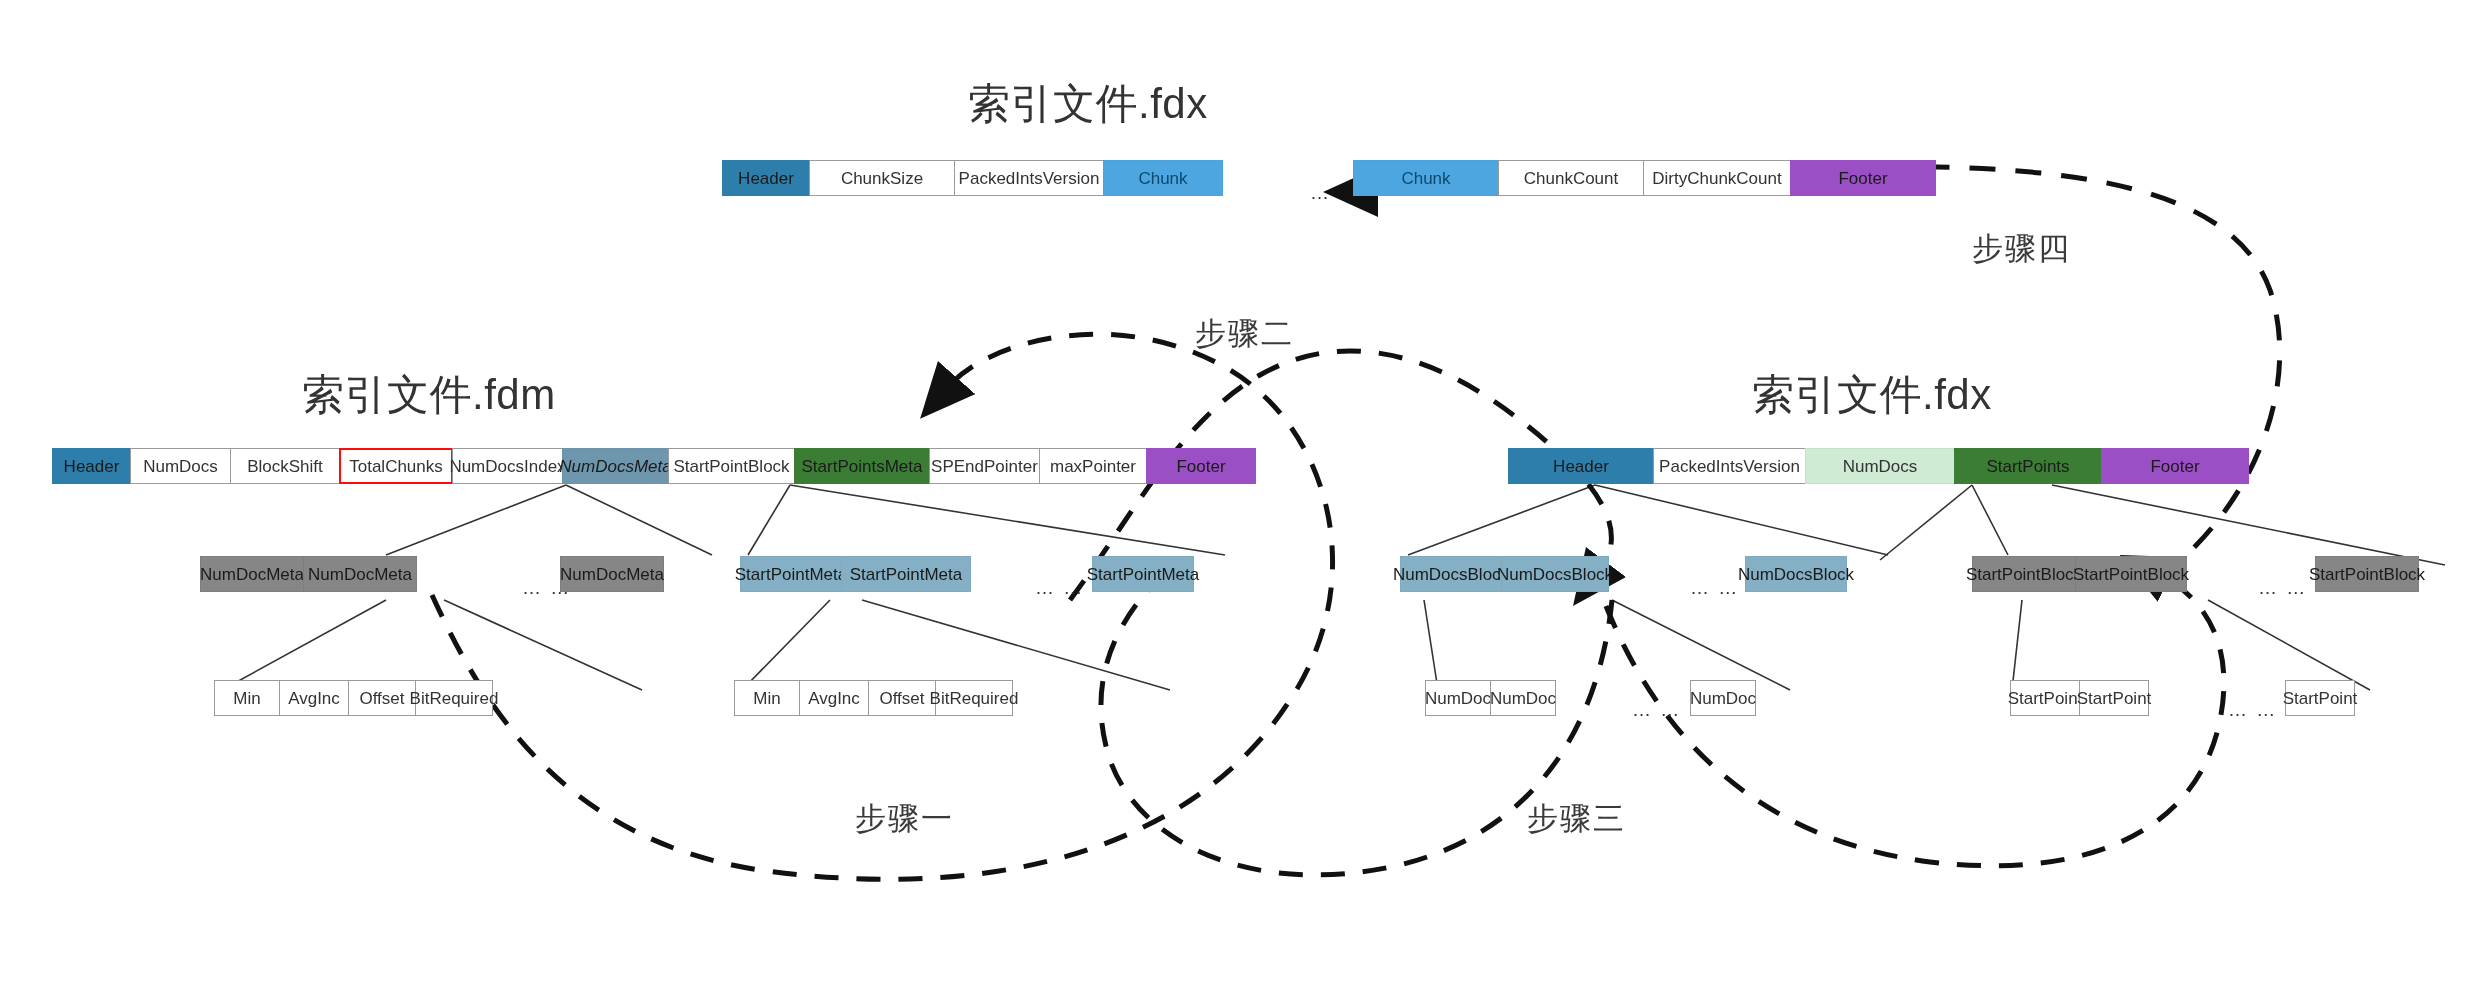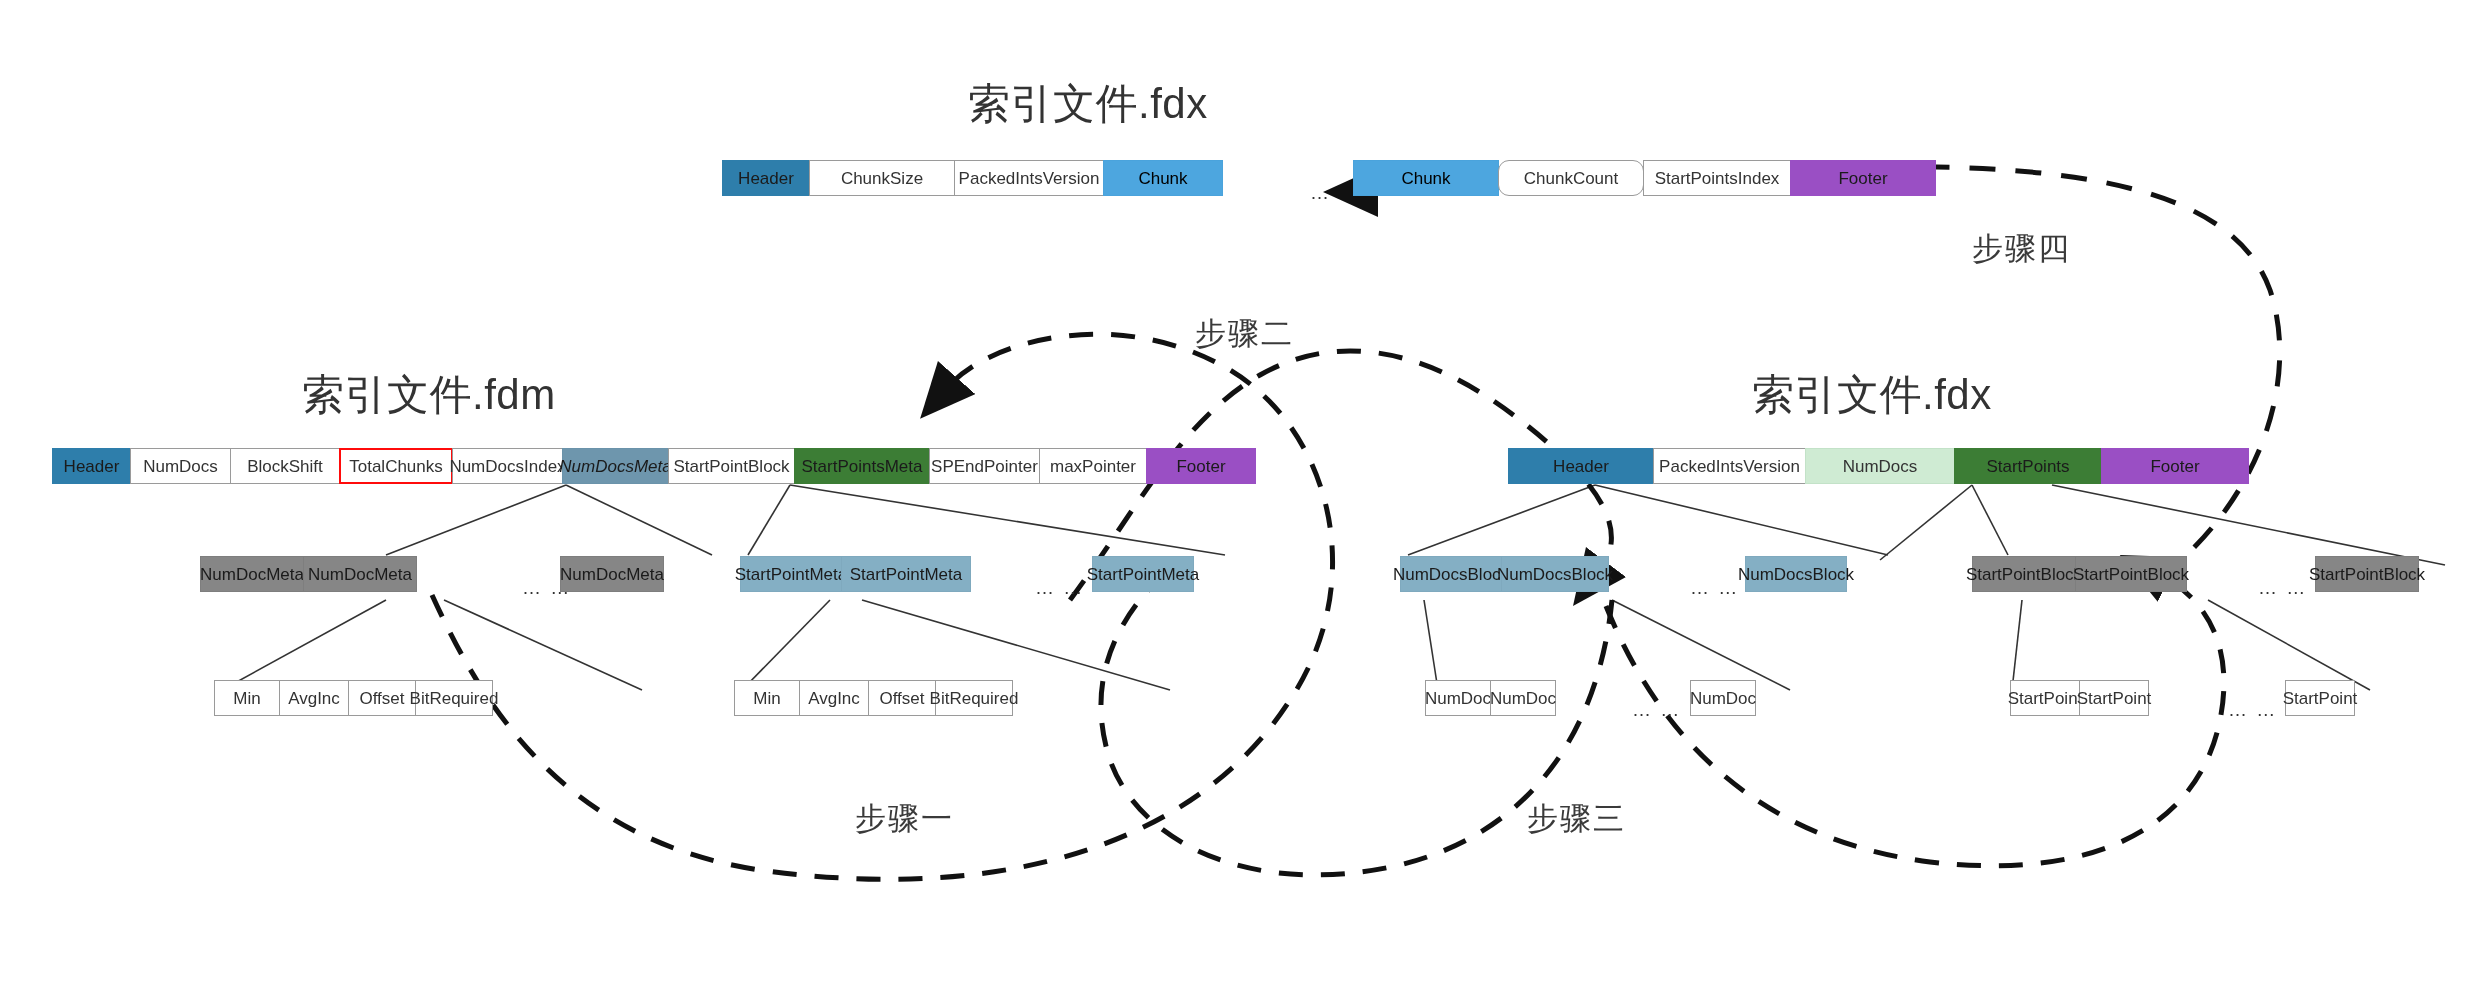--- a/index.html
+++ b/index.html
@@ -30,21 +30,21 @@
     font-size:17px;line-height:1;
     white-space:nowrap;
     height:36px;
     color:#333333;
     background:#ffffff;
   }
   .cell:first-child{margin-left:0;}
 
   .c-header{background:#2E7EAB;color:#1b1b1b;border-color:#2E7EAB;}
   .c-white{background:#ffffff;color:#333;}
-  .c-lightblue{background:#4DA6DF;color:#000000;border-color:#4aa3dc;}
+  .c-lightblue{background:#4DA6DF;color:#0c4a6e;border-color:#4aa3dc;}
   .c-purple{background:#9A4FC4;color:#1b1b1b;border-color:#9A4FC4;}
   .c-steel{background:#6E96AD;color:#1b1b1b;border-color:#6b93aa;}
   .c-green{background:#3C7D35;color:#1b1b1b;border-color:#3C7D35;}
   .c-mint{background:#CFEBD3;color:#333;border-color:#c3e2c8;}
   .c-gray{background:#868686;color:#1b1b1b;border-color:#7e7e7e;}
   .c-bluegray{background:#84AFC4;color:#1b1b1b;border-color:#7fa9be;}
   .c-redoutline{background:#ffffff;color:#333;border:2px solid #FF0B0B;}
 
   .ellipsis{
     position:absolute;font-size:19px;color:#333;letter-spacing:2px;
@@ -127,22 +127,22 @@
       <div class="cell c-header" style="width: 88px;">Header</div>
       <div class="cell c-white" style="width: 146px;">ChunkSize</div>
       <div class="cell c-white" style="width: 150px;">PackedIntsVersion</div>
       <div class="cell c-lightblue" style="width: 120px;">Chunk</div>
     </div>
 
   <div class="ellipsis" style="left:1310px;top:183px;">…</div>
 
   <div class="strip" id="strip-fdx-top-b" style="left:1353px;top:160px;">
       <div class="cell c-lightblue" style="width: 146px;">Chunk</div>
-      <div class="cell c-white" style="width: 146px; border-radius: 11px;">ChunkCount</div>
-      <div class="cell c-white" style="width: 148px;">StartPointsIndex</div>
+      <div class="cell c-white" style="width: 146px;">ChunkCount</div>
+      <div class="cell c-white" style="width: 148px;">DirtyChunkCount</div>
       <div class="cell c-purple" style="width: 146px;">Footer</div>
     </div>
 
   <div class="strip" id="strip-fdm" style="left:52px;top:448px;">
       <div class="cell c-header" style="width: 79px;">Header</div>
       <div class="cell c-white" style="width: 101px;">NumDocs</div>
       <div class="cell c-white" style="width: 110px;">BlockShift</div>
       <div class="cell c-redoutline" style="width: 114px;">TotalChunks</div>
       <div class="cell c-white" style="width: 111px;">NumDocsIndex</div>
       <div class="cell c-steel" style="width: 107px; font-style: italic;">NumDocsMeta</div>

